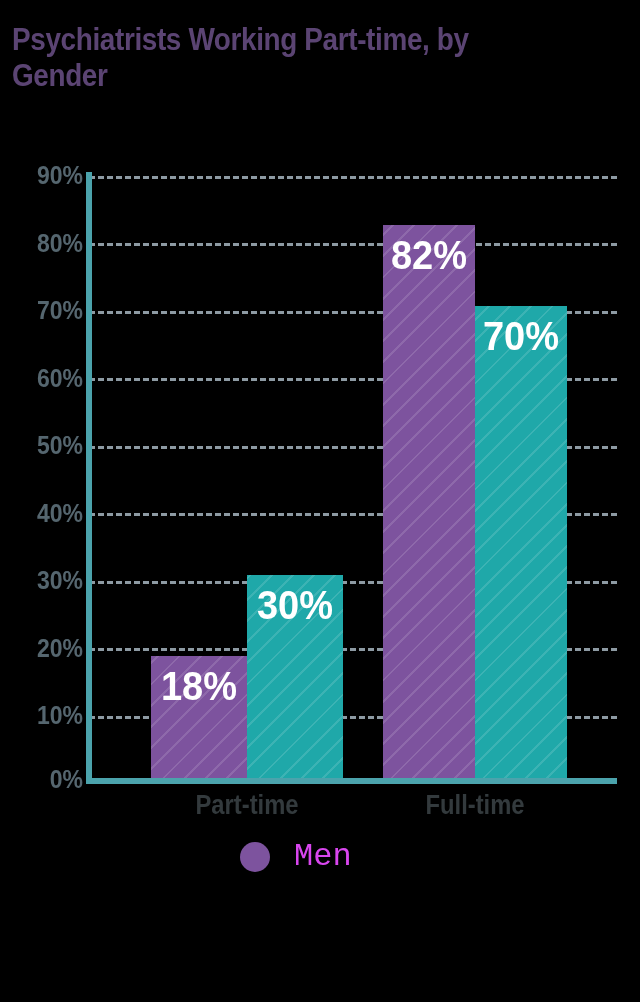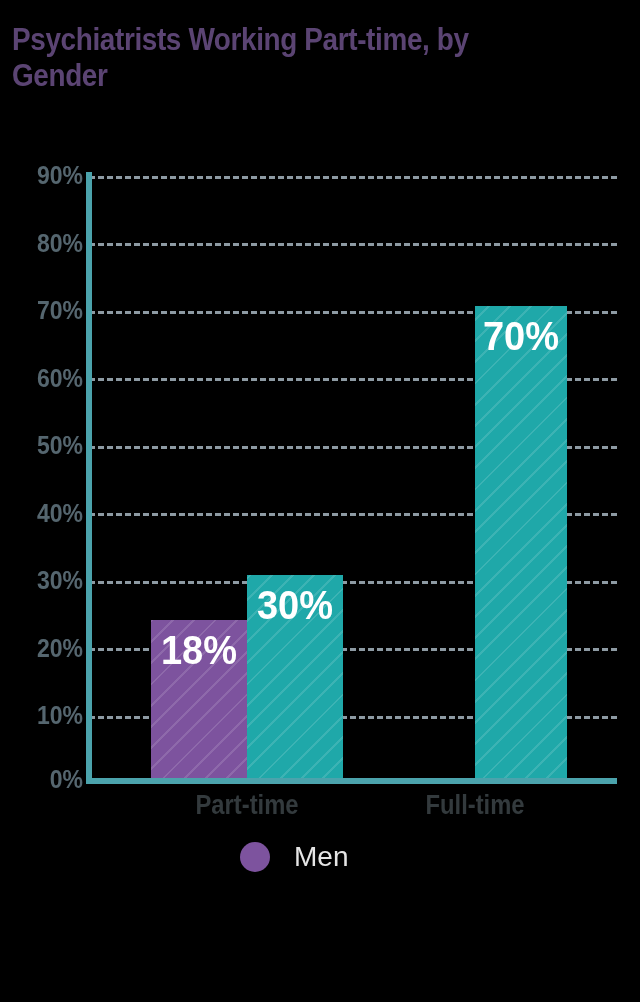--- a/index.html
+++ b/index.html
@@ -152,24 +152,24 @@
   .legend-swatch {
     width: 30px;
     height: 30px;
     border-radius: 50%;
     flex: 0 0 auto;
   }
   .legend-swatch.men   { background: #7d539e; }
   .legend-swatch.women { background: #1fa8a9; }
   .legend-label {
     margin-left: 24px;
-    color: #e5e5e5;
-    font-family: Liberation Sans, sans-serif;
+    color: #d946ef;
+    font-family: Liberation Mono, monospace;
     font-weight: normal;
-    font-size: 28px;
+    font-size: 32px;
     line-height: 30px;
     white-space: nowrap;
   }
 </style>
 </head>
 <body>
 
 <div id="chart-title">Psychiatrists Working Part-time, by Gender</div>
 
 <div id="plot-wrap">
@@ -191,28 +191,31 @@
   <div class="ytick" style="top:433px">50%</div>
   <div class="ytick" style="top:501px">40%</div>
   <div class="ytick" style="top:568px">30%</div>
   <div class="ytick" style="top:636px">20%</div>
   <div class="ytick" style="top:703px">10%</div>
   <div class="ytick" style="top:767px">0%</div>
 
   <div id="y-axis-line"></div>
   <div id="x-axis-line"></div>
 
-  <div class="bar men" style="left:151px; width:96px; height:158px;">
+  <div class="bar men" style="left:151px; width:96px; height:122px;">
     <span class="bar-value">18%</span>
   </div>
 
   <div class="bar women" style="left:247px; width:96px; height:203px;">
     <span class="bar-value">30%</span>
   </div>
 
+  <div class="bar men" style="left:383px; width:92px; height:553px;">
+    <span class="bar-value">82%</span>
+  </div>
 
   <div class="bar women" style="left:475px; width:92px; height:472px;">
     <span class="bar-value">70%</span>
   </div>
 
   <div class="xlabel" style="left:151px; width:192px;">Part-time</div>
   <div class="xlabel" style="left:383px; width:184px;">Full-time</div>
 </div>
 
 <div id="legend">

